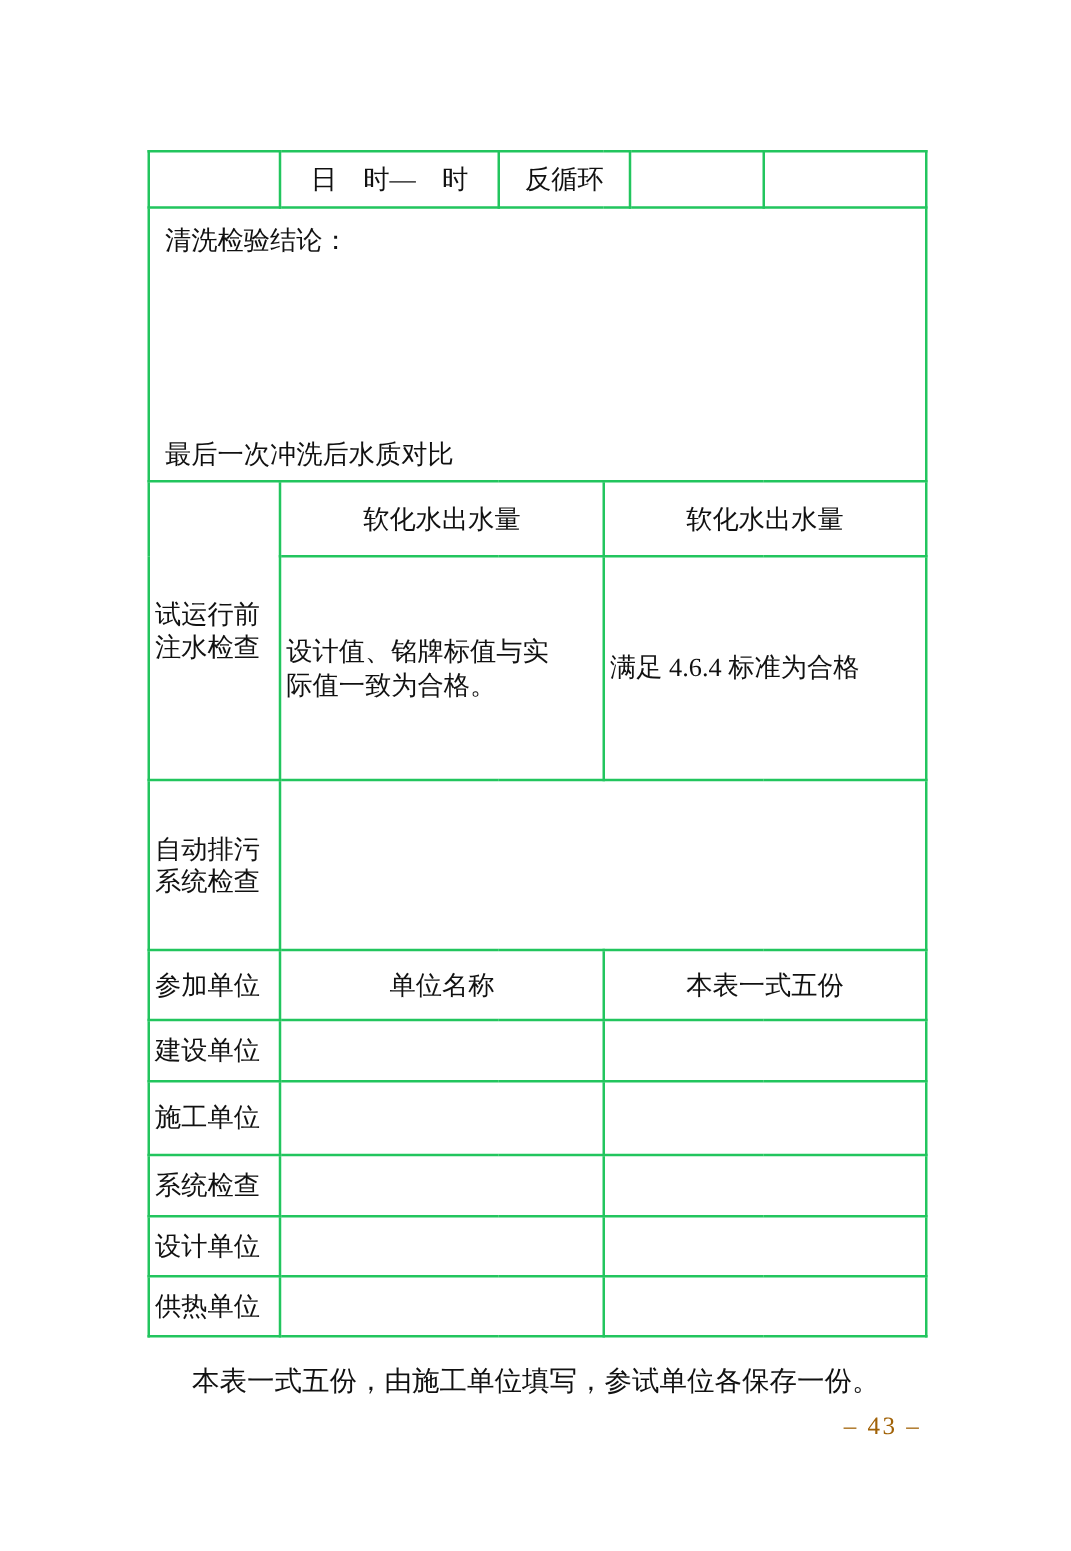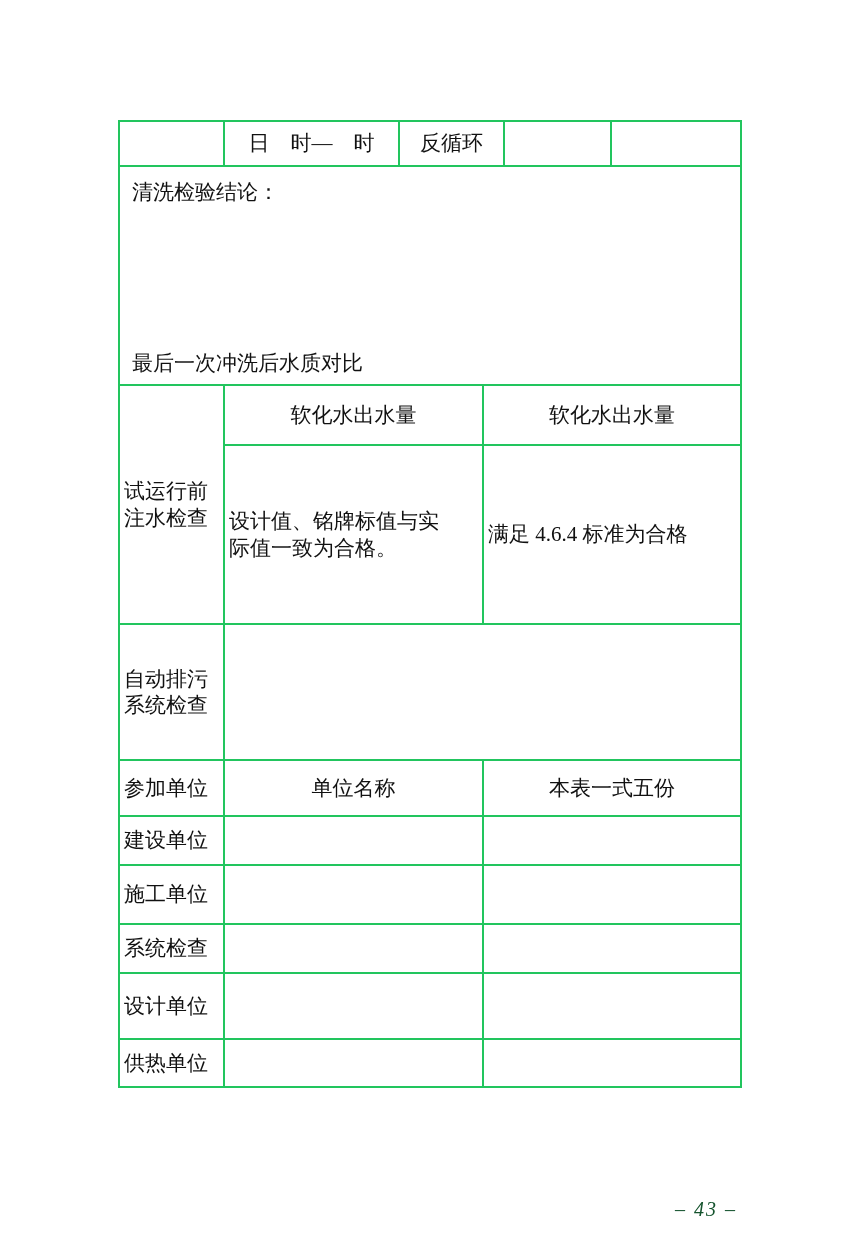--- a/index.html
+++ b/index.html
@@ -46,25 +46,24 @@
     left: 0;
     top: 1090px;
     width: 857px;
     text-align: center;
     font-size: 22px;
     color: #111111;
   }
   .page-number {
     position: absolute;
     right: 120px;
-    top: 1198px;
+    top: 1130px;
     font-size: 20px;
     letter-spacing: 2px;
-    color: #14532d;
-    font-style: italic;
+    color: #a16207;
   }
 </style>
 </head>
 <body>
 
 <div class="page">
 
   <table class="form">
     <colgroup>
       <col style="width:105px">
@@ -126,29 +125,30 @@
     <tr style="height:59px">
       <td class="left">施工单位</td>
       <td colspan="2"></td>
       <td colspan="3"></td>
     </tr>
     <tr style="height:49px">
       <td class="left">系统检查</td>
       <td colspan="2"></td>
       <td colspan="3"></td>
     </tr>
-    <tr style="height:66px">
+    <tr style="height:48px">
       <td class="left">设计单位</td>
       <td colspan="2"></td>
       <td colspan="3"></td>
     </tr>
     <tr style="height:48px">
       <td class="left">供热单位</td>
       <td colspan="2"></td>
       <td colspan="3"></td>
     </tr>
   </tbody>
     </table>
 
+  <div class="footer-note">本表一式五份，由施工单位填写，参试单位各保存一份。</div>
 
   <div class="page-number">– 43 –</div>
 
 </div>
 
 </body></html>

